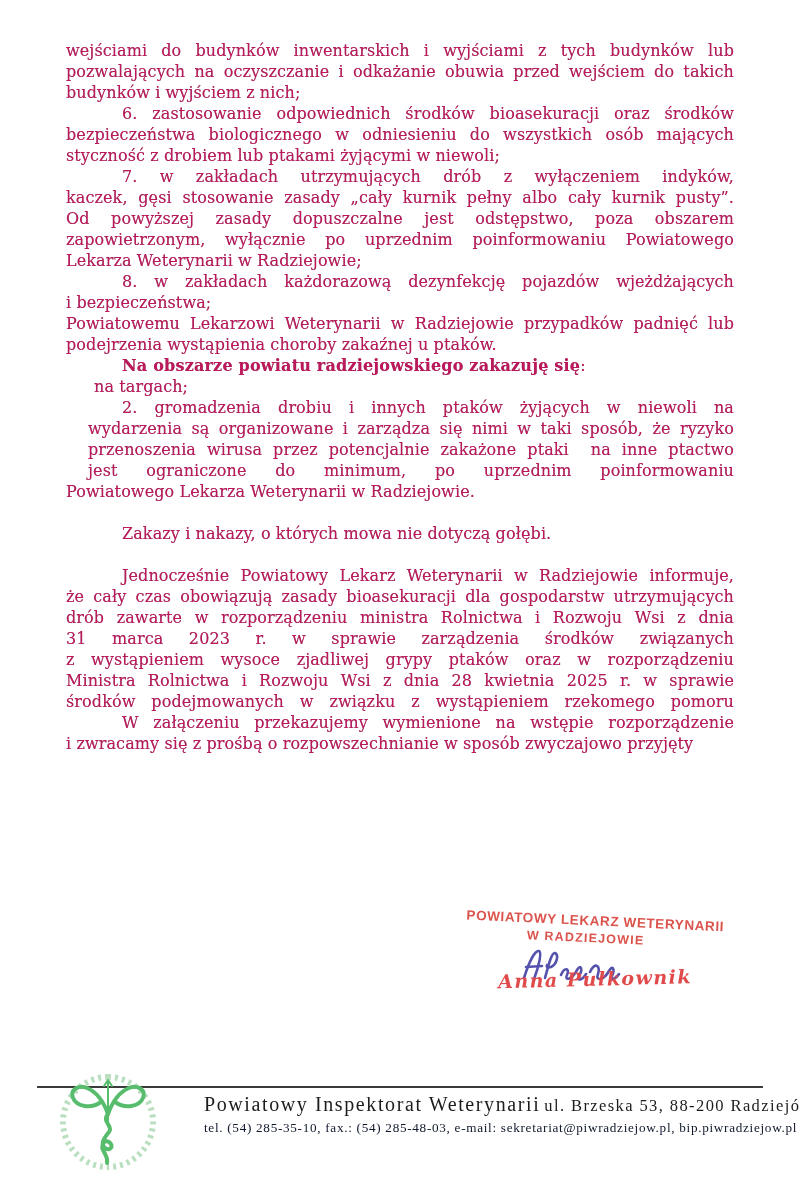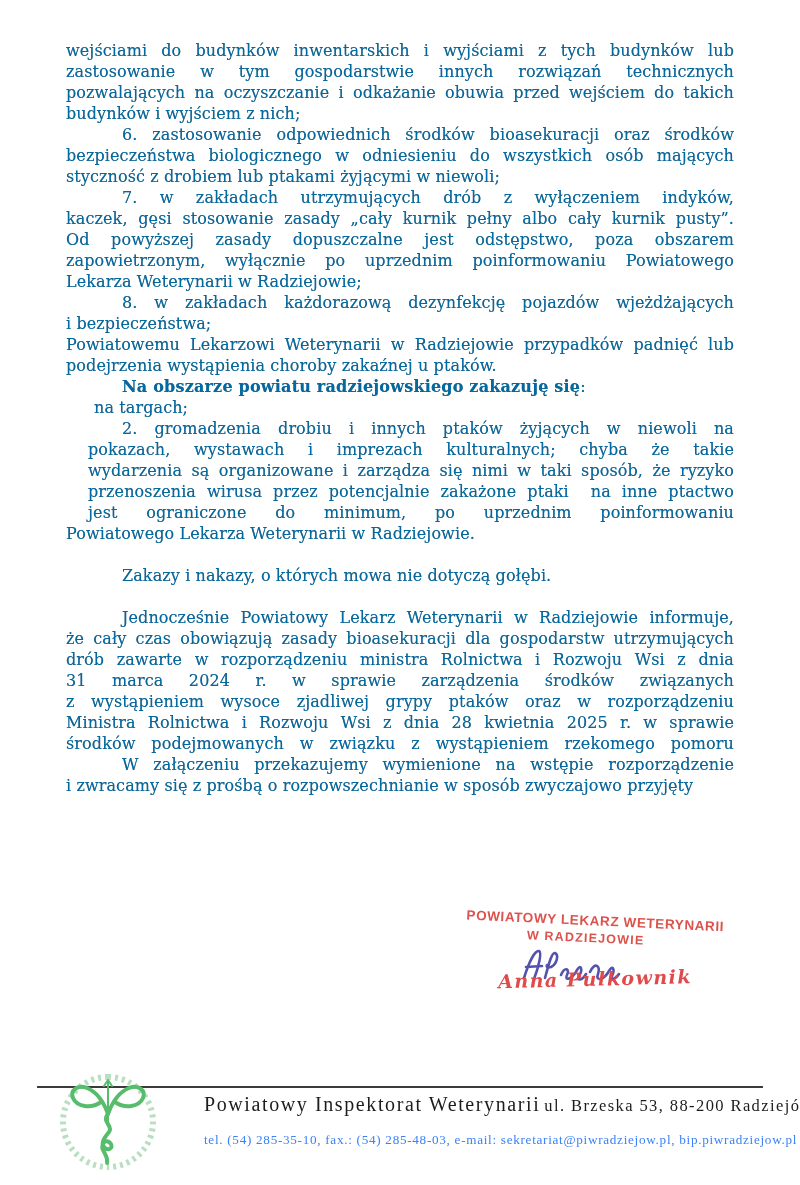--- a/index.html
+++ b/index.html
@@ -7,21 +7,21 @@
     width:800px;height:1185px;
     background:#ffffff;
     position:relative;
     font-family:"DejaVu Serif", serif;
     overflow:hidden;
   }
   .page{position:absolute;inset:0;background:#fff;}
   
   .doc-body{
     position:absolute;left:66px;top:40px;width:668px;
-    font-size:16px;line-height:21px;color:#0369a1;
+    font-size:16px;line-height:21px;color:#be185d;
     letter-spacing:.1px;
     text-shadow:0 0 .4px rgba(30,30,30,.45);
   }
   .ln{white-space:normal;}
   .ln.j{text-align:justify;text-align-last:justify;text-justify:inter-word;}
   .ln.l{text-align:right;text-align-last:left;}
   .ln.blank{height:21px;}
   .ln b{font-weight:700;letter-spacing:.2px;}
   
   .stamp{
@@ -44,59 +44,57 @@
   
   .footer-rule{position:absolute;left:37px;top:1086px;width:726px;height:2px;background:#3b3b3b;}
   .logo-svg{position:absolute;left:56px;top:1070px;}
   .footer-text{
     position:absolute;left:204px;top:1089px;width:560px;
     font-family:"Liberation Serif", serif;color:#1c1c1c;
   }
   .f-line1{white-space:nowrap;margin-top:4px;}
   .f-org{font-size:20px;letter-spacing:1.6px;}
   .f-addr{font-size:16.5px;letter-spacing:1.4px;}
-  .f-line2{font-size:13.2px;letter-spacing:.7px;margin-top:16px;white-space:nowrap;color:#3b82f6;}
+  .f-line2{font-size:13.2px;letter-spacing:.7px;margin-top:4px;white-space:nowrap;color:#0f172a;}
 </style>
 </head>
 <body>
 
 <div class="page">
 
   <div class="doc-body" id="doc-body">
       <div class="ln j">wejściami do budynków inwentarskich i wyjściami z tych budynków lub</div>
-      <div class="ln j">zastosowanie w tym gospodarstwie innych rozwiązań technicznych</div>
       <div class="ln j">pozwalających na oczyszczanie i odkażanie obuwia przed wejściem do takich</div>
       <div class="ln l">budynków i wyjściem z nich;</div>
       <div class="ln j" style="text-indent: 56px;">6. zastosowanie odpowiednich środków bioasekuracji oraz środków</div>
       <div class="ln j">bezpieczeństwa biologicznego w odniesieniu do wszystkich osób mających</div>
       <div class="ln l">styczność z drobiem lub ptakami żyjącymi w niewoli;</div>
       <div class="ln j" style="text-indent: 56px;">7. w zakładach utrzymujących drób z wyłączeniem indyków,</div>
       <div class="ln j">kaczek, gęsi stosowanie zasady „cały kurnik pełny albo cały kurnik pusty”.</div>
       <div class="ln j">Od powyższej zasady dopuszczalne jest odstępstwo, poza obszarem</div>
       <div class="ln j">zapowietrzonym, wyłącznie po uprzednim poinformowaniu Powiatowego</div>
       <div class="ln l">Lekarza Weterynarii w Radziejowie;</div>
       <div class="ln j" style="text-indent: 56px;">8. w zakładach każdorazową dezynfekcję pojazdów wjeżdżających</div>
       <div class="ln l">i bezpieczeństwa;</div>
       <div class="ln j">Powiatowemu Lekarzowi Weterynarii w Radziejowie przypadków padnięć lub</div>
       <div class="ln l">podejrzenia wystąpienia choroby zakaźnej u ptaków.</div>
       <div class="ln l" style="text-indent: 56px;"><b>Na obszarze powiatu radziejowskiego zakazuję się</b><span>:</span></div>
       <div class="ln l" style="margin-left: 28px;">na targach;</div>
       <div class="ln j" style="text-indent: 34px; margin-left: 22px;">2. gromadzenia drobiu i innych ptaków żyjących w niewoli na</div>
-      <div class="ln j" style="margin-left: 22px;">pokazach, wystawach i imprezach kulturalnych; chyba że takie</div>
       <div class="ln j" style="margin-left: 22px;">wydarzenia są organizowane i zarządza się nimi w taki sposób, że ryzyko</div>
       <div class="ln j" style="margin-left: 22px;">przenoszenia wirusa przez potencjalnie zakażone ptaki&nbsp; na inne ptactwo</div>
       <div class="ln j" style="margin-left: 22px;">jest ograniczone do minimum, po uprzednim poinformowaniu</div>
       <div class="ln l" style="">Powiatowego Lekarza Weterynarii w Radziejowie.</div>
       <div class="ln blank"></div>
       <div class="ln l" style="text-indent: 56px;">Zakazy i nakazy, o których mowa nie dotyczą gołębi.</div>
       <div class="ln blank"></div>
       <div class="ln j" style="text-indent: 56px;">Jednocześnie Powiatowy Lekarz Weterynarii w Radziejowie informuje,</div>
       <div class="ln j">że cały czas obowiązują zasady bioasekuracji dla gospodarstw utrzymujących</div>
       <div class="ln j">drób zawarte w rozporządzeniu ministra Rolnictwa i Rozwoju Wsi z dnia</div>
-      <div class="ln j">31 marca 2024 r. w sprawie zarządzenia środków związanych</div>
+      <div class="ln j">31 marca 2023 r. w sprawie zarządzenia środków związanych</div>
       <div class="ln j">z wystąpieniem wysoce zjadliwej grypy ptaków oraz w rozporządzeniu</div>
       <div class="ln j">Ministra Rolnictwa i Rozwoju Wsi z dnia 28 kwietnia 2025 r. w sprawie</div>
       <div class="ln j">środków podejmowanych w związku z wystąpieniem rzekomego pomoru</div>
       <div class="ln j" style="text-indent: 56px;">W załączeniu przekazujemy wymienione na wstępie rozporządzenie</div>
       <div class="ln l">i zwracamy się z prośbą o rozpowszechnianie w sposób zwyczajowo przyjęty</div>
     </div>
 
   <div class="stamp" style="color: rgb(217, 69, 62);">
     <div class="stamp-l1">POWIATOWY LEKARZ WETERYNARII</div>
     <div class="stamp-l2">W RADZIEJOWIE</div>

